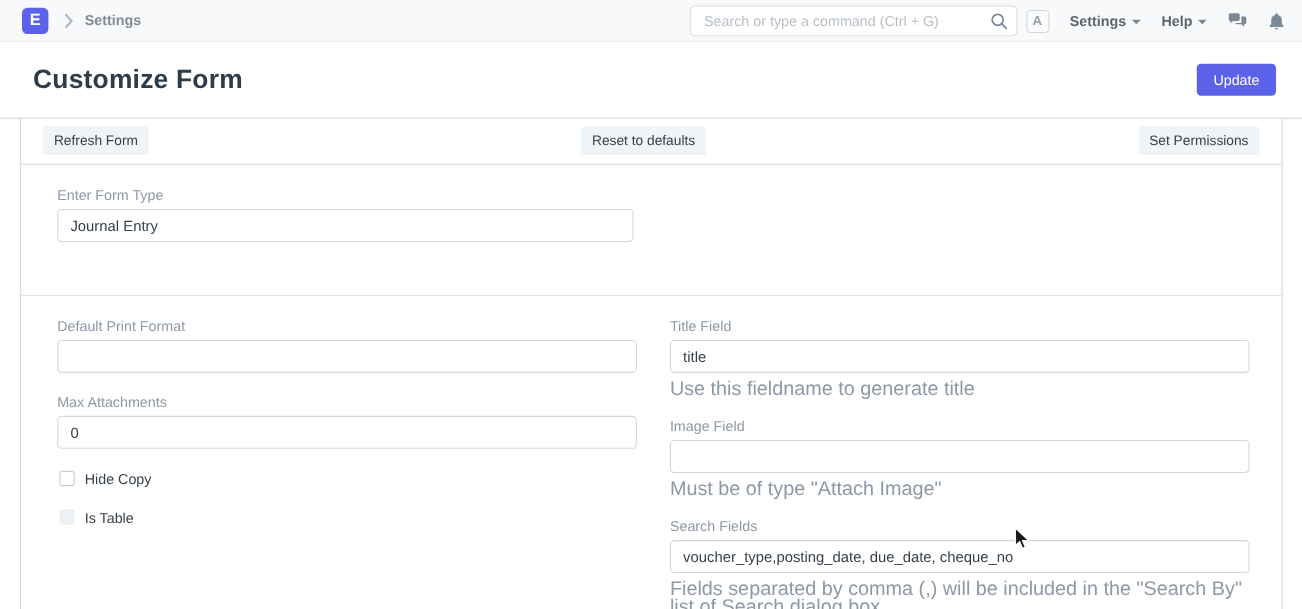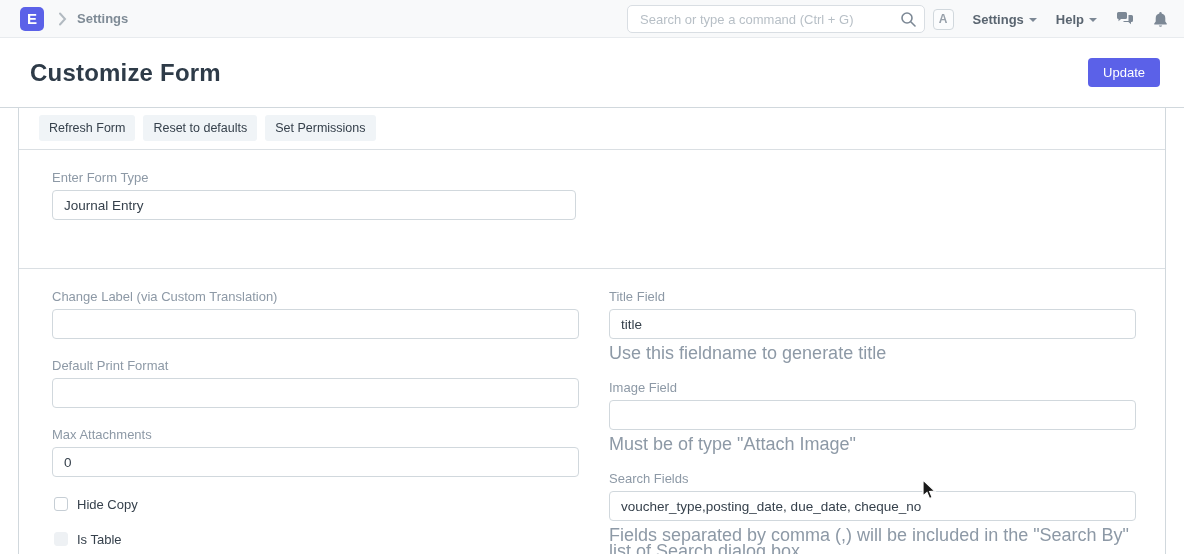--- a/index.html
+++ b/index.html
@@ -35,21 +35,21 @@
   .page-head { height:70px; background:#fff; border-bottom:1px solid #d1d8dd;
     display:flex; align-items:center; padding:0 24px 0 30px;gap:36px; }
   .page-title { font-size:24px; font-weight:700; color:#2e3b48; letter-spacing:.2px; }
   .btn-primary { margin-left:auto; background:#5b61e8; color:#fff; border:none;
     border-radius:4px; font-size:13px; font-weight:400; padding:7px 15px;
     font-family:"Liberation Sans", sans-serif; cursor:pointer; }
 
   
   .card { margin:0 18px; border-left:1px solid #d1d8dd; border-right:1px solid #d1d8dd;
     min-height:446px; background:#fff; position:relative; }
-  .toolbar { display:flex; justify-content:flex-start; gap:8px; padding:7px 20px 8px;
+  .toolbar { display:flex; justify-content:space-between; gap:8px; padding:7px 20px 8px;
     border-bottom:1px solid #dadfe3; }
   .btn-light { background:#f0f4f7; color:#36414c; border:none; border-radius:3px;
     font-size:12.5px; padding:6px 10px; font-family:"Liberation Sans", sans-serif; cursor:pointer; }
 
   .section { padding:20px 29px 16px 33px; border-bottom:1px solid #dadfe3; }
   .section.first { padding-bottom:29px; }
   .section.cols { border-bottom:none; display:grid; grid-template-columns:1fr 1fr;
     column-gap:30px; padding-bottom:0; }
 
   .form-field { margin-bottom:19px; }
@@ -132,24 +132,20 @@
     <div class="form-field half">
       <label class="f-label">Enter Form Type</label>
       <input class="f-input" type="text" value="Journal Entry" style="">
     </div>
   </div>
 
   <div class="section cols">
 
     <div>
       <div class="form-field">
-        <label class="f-label">Change Label (via Custom Translation)</label>
-        <input class="f-input" type="text" value="" style="">
-      </div>
-      <div class="form-field">
         <label class="f-label">Default Print Format</label>
         <input class="f-input" type="text" value="" style="">
       </div>
       <div class="form-field">
         <label class="f-label">Max Attachments</label>
         <input class="f-input" type="text" value="0" style="">
       </div>
 
       <div class="checkbox-row">
         <span class="cbox"></span>

